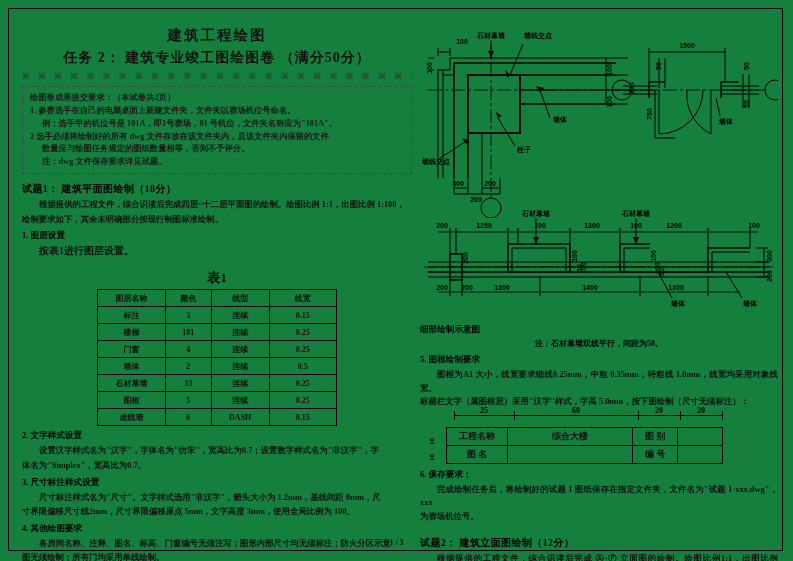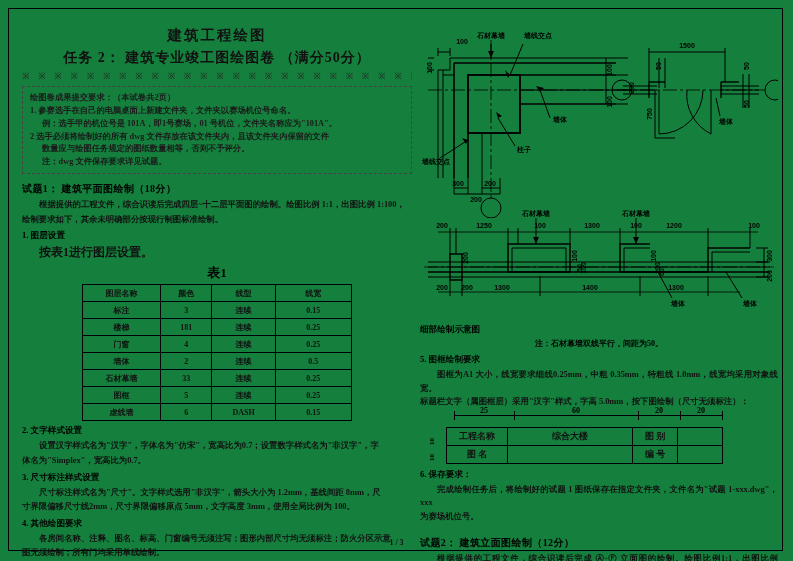--- a/index.html
+++ b/index.html
@@ -35,24 +35,24 @@
   .q-head{
     font-size:10px;font-weight:bold;margin:6px 0 2px 0;color:#000;
     letter-spacing:.4px;
   }
   .body-p{
     font-size:8.4px;line-height:1.62;color:#111;font-weight:bold;
     margin:0 0 1px 0;text-align:justify;
   }
   .body-p.ind{text-indent:17px;}
   .sub-head{font-size:8.6px;font-weight:bold;margin:4px 0 2px 0;color:#000;}
-  .sub-sub{font-size:12px;font-weight:bold;margin:2px 0 3px 0;padding-left:17px;color:#111;}
+  .sub-sub{font-size:10px;font-weight:bold;margin:2px 0 11px 0;padding-left:17px;color:#111;}
   .tbl-cap{text-align:center;font-size:13px;font-weight:bold;margin:2px 0 2px 0;}
   table.layers{
-    border-collapse:collapse;margin:0 auto;width:270px;
+    border-collapse:collapse;margin:0 auto;width:240px;
     font-size:8px;font-weight:bold;
   }
   table.layers td,table.layers th{
     border:1px solid #000;text-align:center;padding:2.5px 2px;color:#111;
     font-weight:bold;
   }
   table.layers th{font-size:8px;}
   
   .col-right{position:absolute;left:420px;top:18px;width:358px;}
   .dwg{position:relative;}

